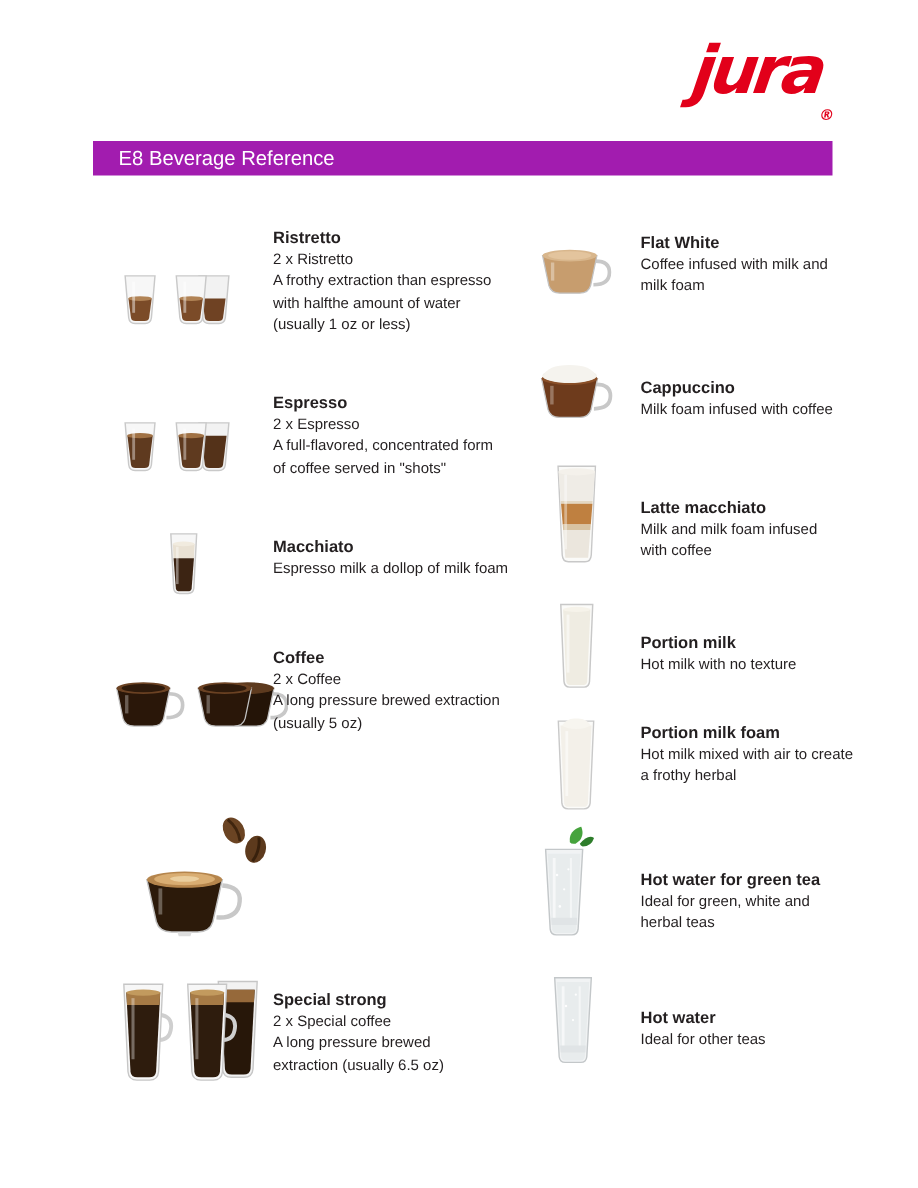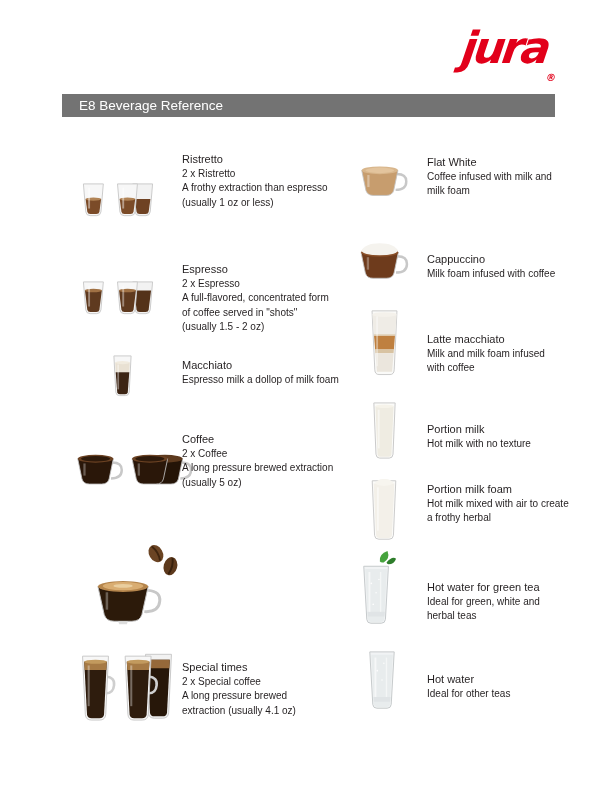--- a/index.html
+++ b/index.html
@@ -10,28 +10,28 @@
   
   #logo{
     position:absolute;top:26px;left:438px;width:120px;text-align:right;
     font-family:"DejaVu Sans",sans-serif;font-style:italic;font-weight:800;
     font-size:44px;line-height:44px;color:#e2001a;letter-spacing:-3px;
     transform:skewX(-8deg);
   }
   #logo .reg{font-size:10px;font-style:normal;letter-spacing:0;vertical-align:-18px;margin-left:2px;}
   
   #header-bar{
-    position:absolute;left:62px;top:94px;width:493px;height:23px;background:#737373;
+    position:absolute;left:62px;top:94px;width:493px;height:23px;background:#a21caf;
   }
   #header-bar .hd{
     color:#ffffff;font-size:13.5px;line-height:23px;padding-left:17px;font-weight:400;
   }
   
   .entry{position:absolute;white-space:nowrap;}
-  .entry .title{font-size:11px;line-height:14.5px;}
+  .entry .title{font-size:11px;line-height:14.5px;font-weight:bold;}
   .entry .line{font-size:10px;line-height:14.5px;}
   .icon-wrap{position:absolute;}
   svg{display:block;}
 </style>
 </head>
 <body>
 
 <div id="page">
 
   <div id="logo"><span>jura</span><span class="reg">®</span></div>
@@ -247,49 +247,49 @@
       <circle cx="13" cy="22" r="0.9" fill="#ffffff" opacity="0.9"></circle>
       <circle cx="18" cy="32" r="0.8" fill="#ffffff" opacity="0.9"></circle>
       <circle cx="20" cy="14" r="0.8" fill="#ffffff" opacity="0.9"></circle>
     </svg>
   </div>
 
   <div class="entry" style="left:182px;top:152px">
     <div class="title">Ristretto</div>
     <div class="line">2 x Ristretto</div>
     <div class="line">A frothy extraction than espresso</div>
+    <div class="line">with halfthe amount of water</div>
     <div class="line">(usually 1 oz or less)</div>
   </div>
 
   <div class="entry" style="left:182px;top:262px">
     <div class="title">Espresso</div>
     <div class="line">2 x Espresso</div>
     <div class="line">A full-flavored, concentrated form</div>
     <div class="line">of coffee served in "shots"</div>
-    <div class="line">(usually 1.5 - 2 oz)</div>
   </div>
 
   <div class="entry" style="left:182px;top:358px">
     <div class="title">Macchiato</div>
     <div class="line">Espresso milk a dollop of milk foam</div>
   </div>
 
   <div class="entry" style="left:182px;top:432px">
     <div class="title">Coffee</div>
     <div class="line">2 x Coffee</div>
     <div class="line">A long pressure brewed extraction</div>
     <div class="line">(usually 5 oz)</div>
   </div>
 
 
   <div class="entry" style="left:182px;top:660px">
-    <div class="title">Special times</div>
+    <div class="title">Special strong</div>
     <div class="line">2 x Special coffee</div>
     <div class="line">A long pressure brewed</div>
-    <div class="line">extraction (usually 4.1 oz)</div>
+    <div class="line">extraction (usually 6.5 oz)</div>
   </div>
 
   <div class="entry" style="left:427px;top:155px">
     <div class="title">Flat White</div>
     <div class="line">Coffee infused with milk and</div>
     <div class="line">milk foam</div>
   </div>
 
   <div class="entry" style="left:427px;top:252px">
     <div class="title">Cappuccino</div>

